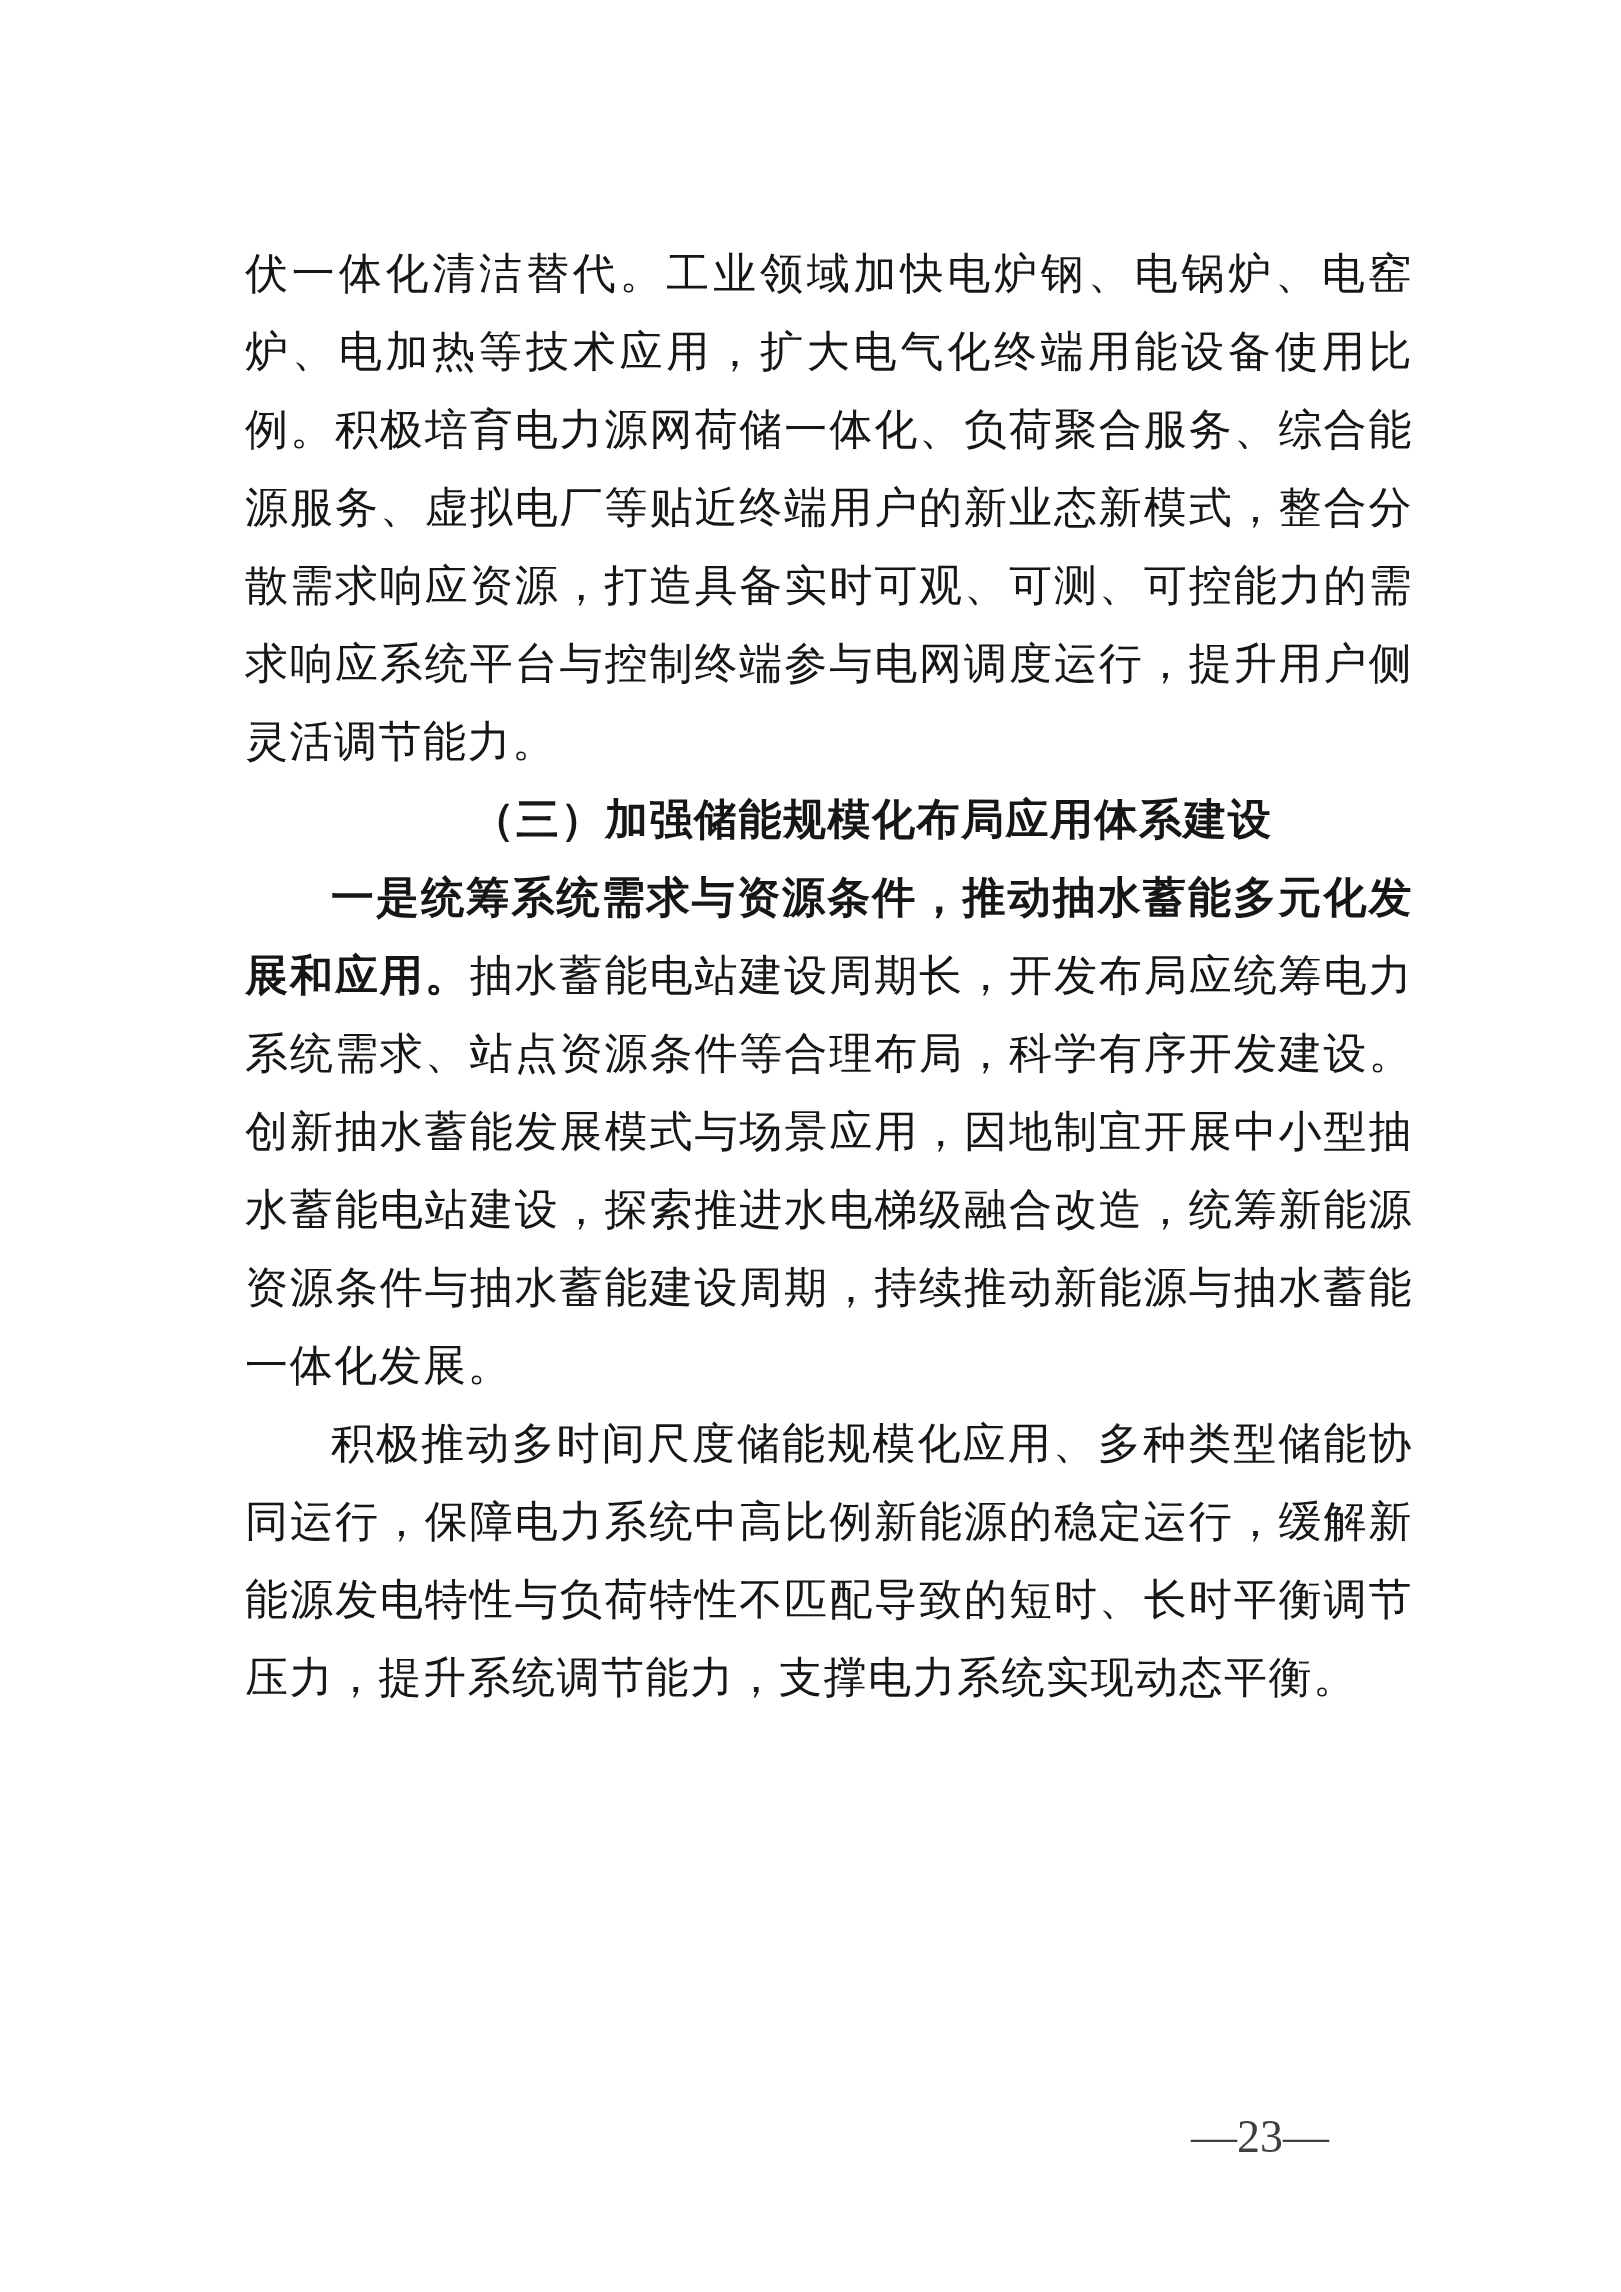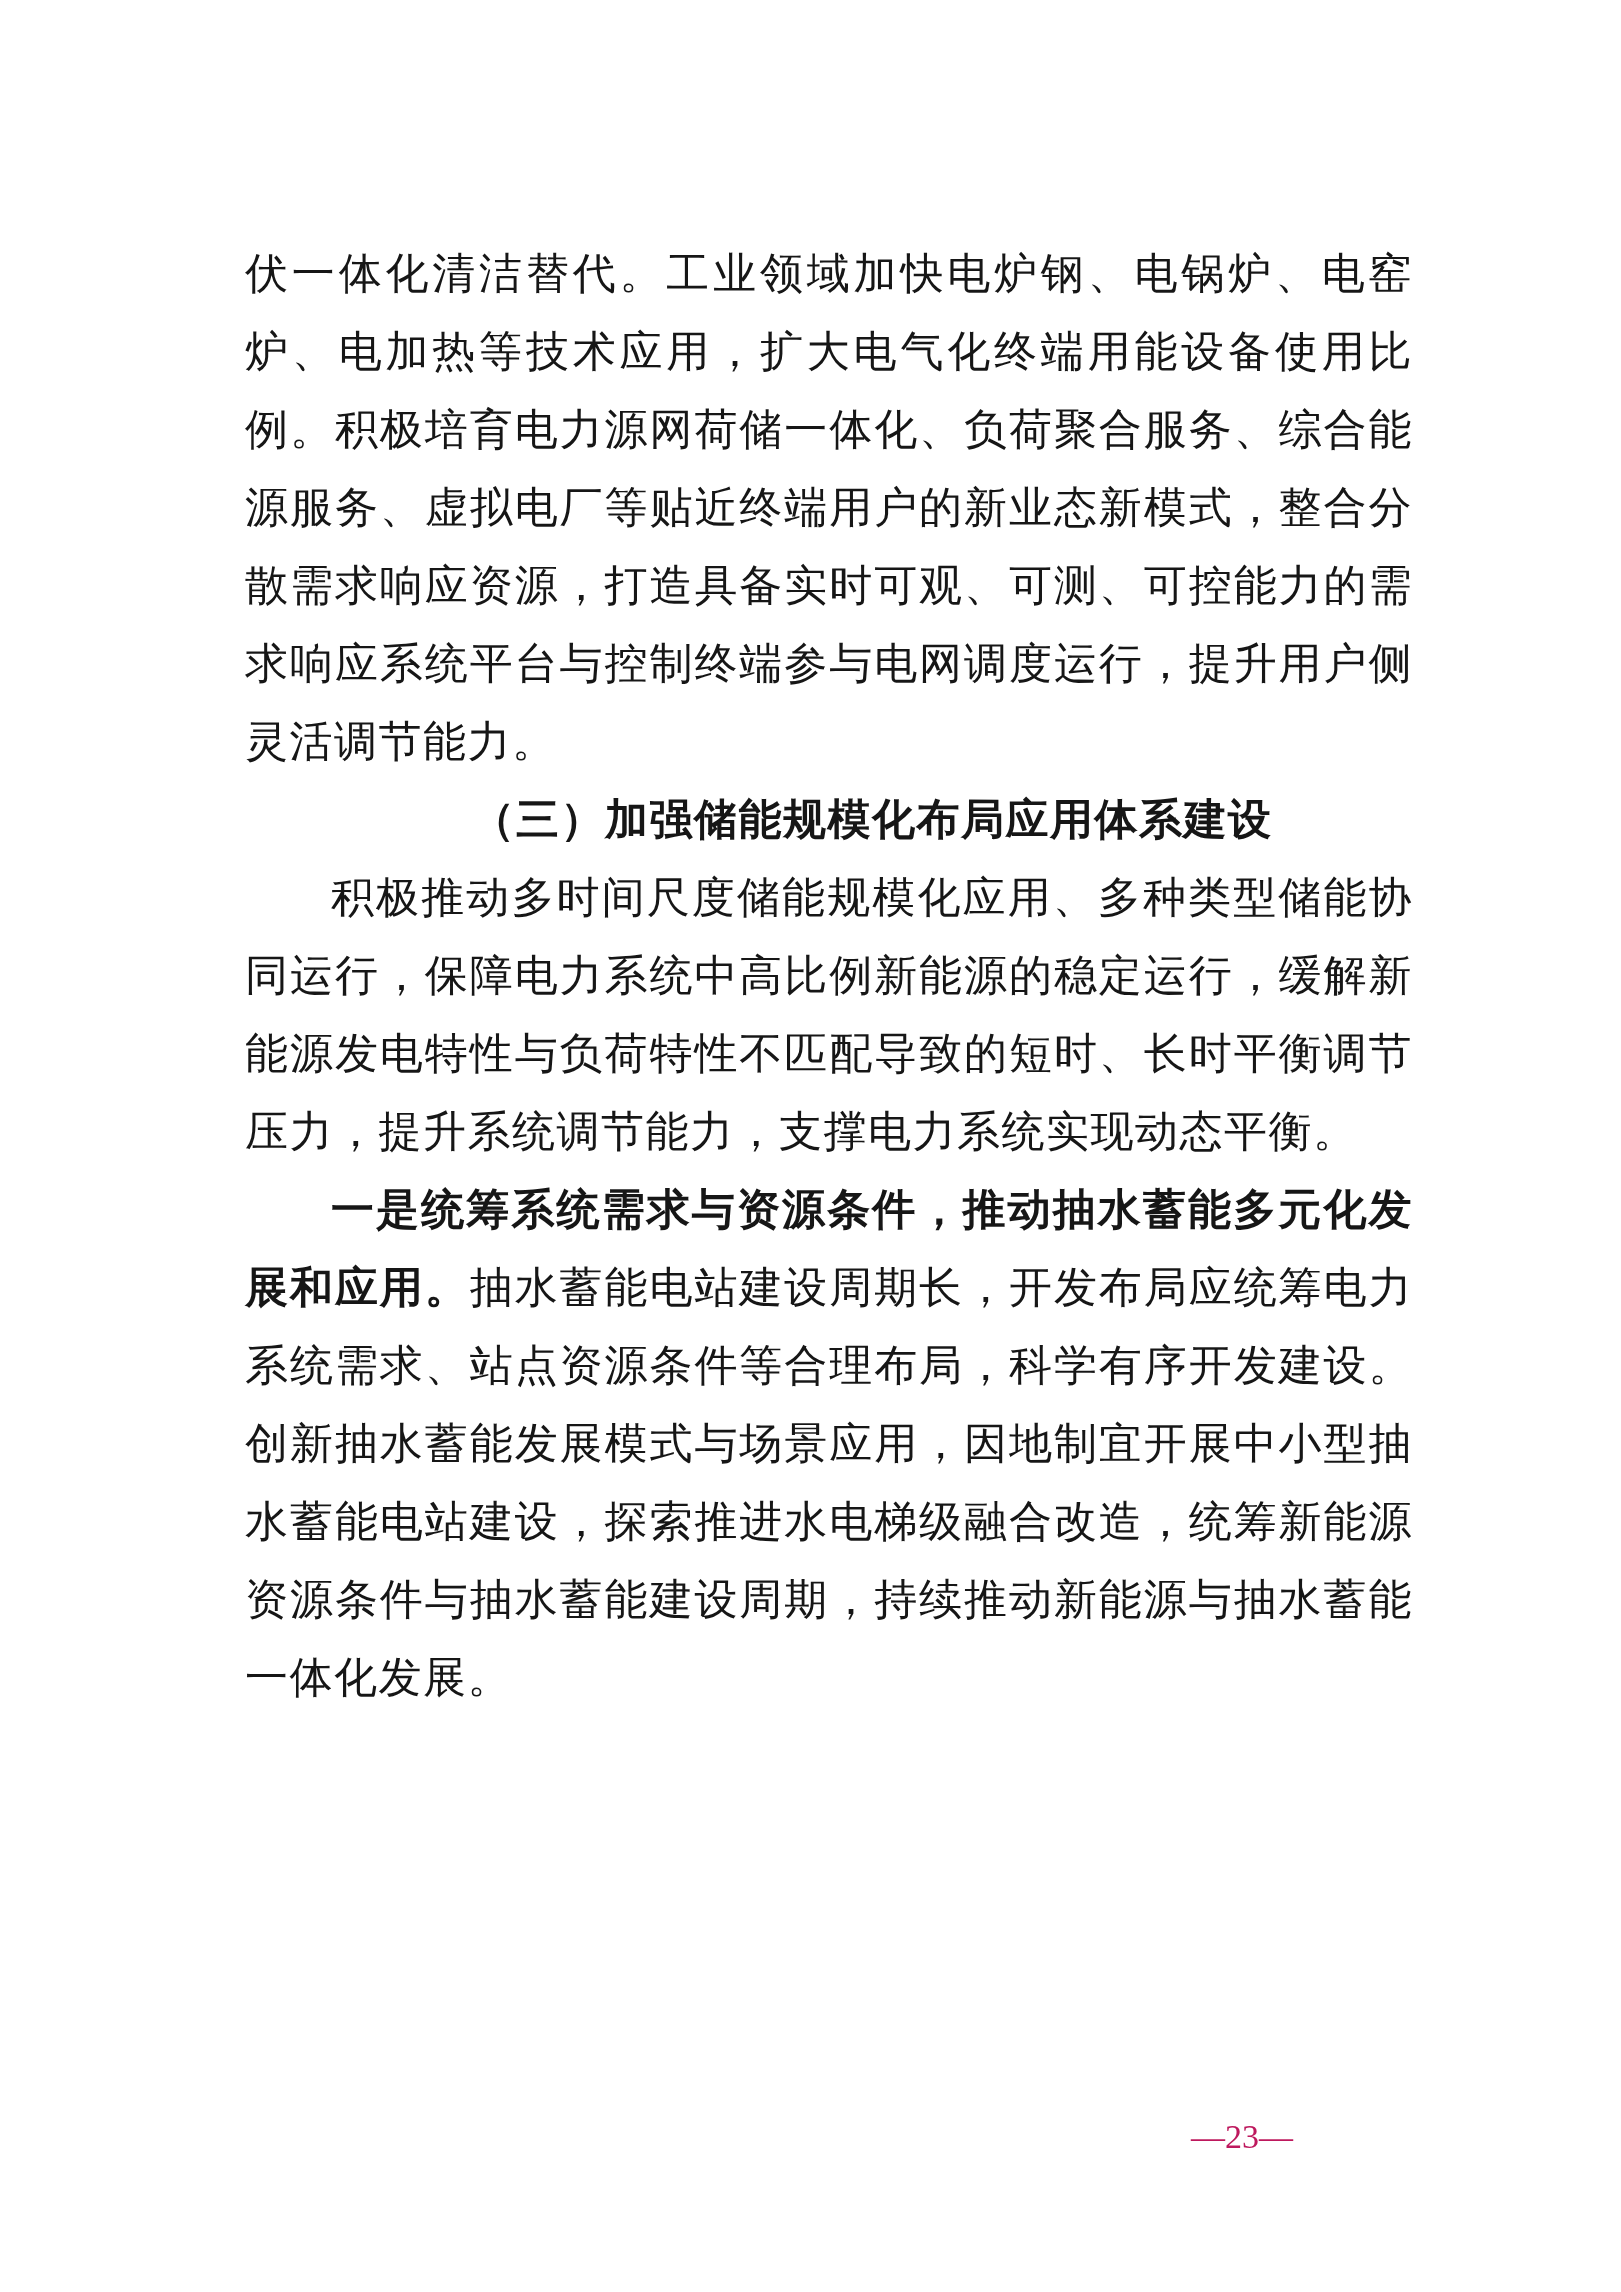--- a/index.html
+++ b/index.html
@@ -48,41 +48,41 @@
     text-indent: 2em;
     text-align: center;
   }
   .bold-run {
     font-weight: 700;
   }
   .page-number {
     position: absolute;
     left: 1191px;
     top: 2115px;
-    font-size: 34px;
+    font-size: 46px;
     line-height: 43px;
     letter-spacing: 0;
-    color: #be185d;
+    color: #404040;
     white-space: nowrap;
   }
 </style>
 </head>
 <body>
 
 <div class="page">
 
   <main class="text-block">
 
     <p class="para no-indent"><span>伏一体化清洁替代。工业领域加快电炉钢、电锅炉、电窑炉、电加热等技术应用，扩大电气化终端用能设备使用比例。积极培育电力源网荷储一体化、负荷聚合服务、综合能源服务、虚拟电厂等贴近终端用户的新业态新模式，整合分散需求响应资源，打造具备实时可观、可测、可控能力的需求响应系统平台与控制终端参与电网调度运行，提升用户侧灵活调节能力。</span></p>
 
     <h2 class="heading"><span>（三）加强储能规模化布局应用体系建设</span></h2>
 
+    <p class="para"><span class="bold-run">一是统筹系统需求与资源条件，推动抽水蓄能多元化发展和应用。</span><span>抽水蓄能电站建设周期长，开发布局应统筹电力系统需求、站点资源条件等合理布局，科学有序开发建设。创新抽水蓄能发展模式与场景应用，因地制宜开展中小型抽水蓄能电站建设，探索推进水电梯级融合改造，统筹新能源资源条件与抽水蓄能建设周期，持续推动新能源与抽水蓄能一体化发展。</span></p>
+
     <p class="para"><span>积极推动多时间尺度储能规模化应用、多种类型储能协同运行，保障电力系统中高比例新能源的稳定运行，缓解新能源发电特性与负荷特性不匹配导致的短时、长时平衡调节压力，提升系统调节能力，支撑电力系统实现动态平衡。</span></p>
-
-    <p class="para"><span class="bold-run">一是统筹系统需求与资源条件，推动抽水蓄能多元化发展和应用。</span><span>抽水蓄能电站建设周期长，开发布局应统筹电力系统需求、站点资源条件等合理布局，科学有序开发建设。创新抽水蓄能发展模式与场景应用，因地制宜开展中小型抽水蓄能电站建设，探索推进水电梯级融合改造，统筹新能源资源条件与抽水蓄能建设周期，持续推动新能源与抽水蓄能一体化发展。</span></p>
 
 
   </main>
 
   <footer>
     <span class="page-number">—23—</span>
   </footer>
 
 </div>
 

